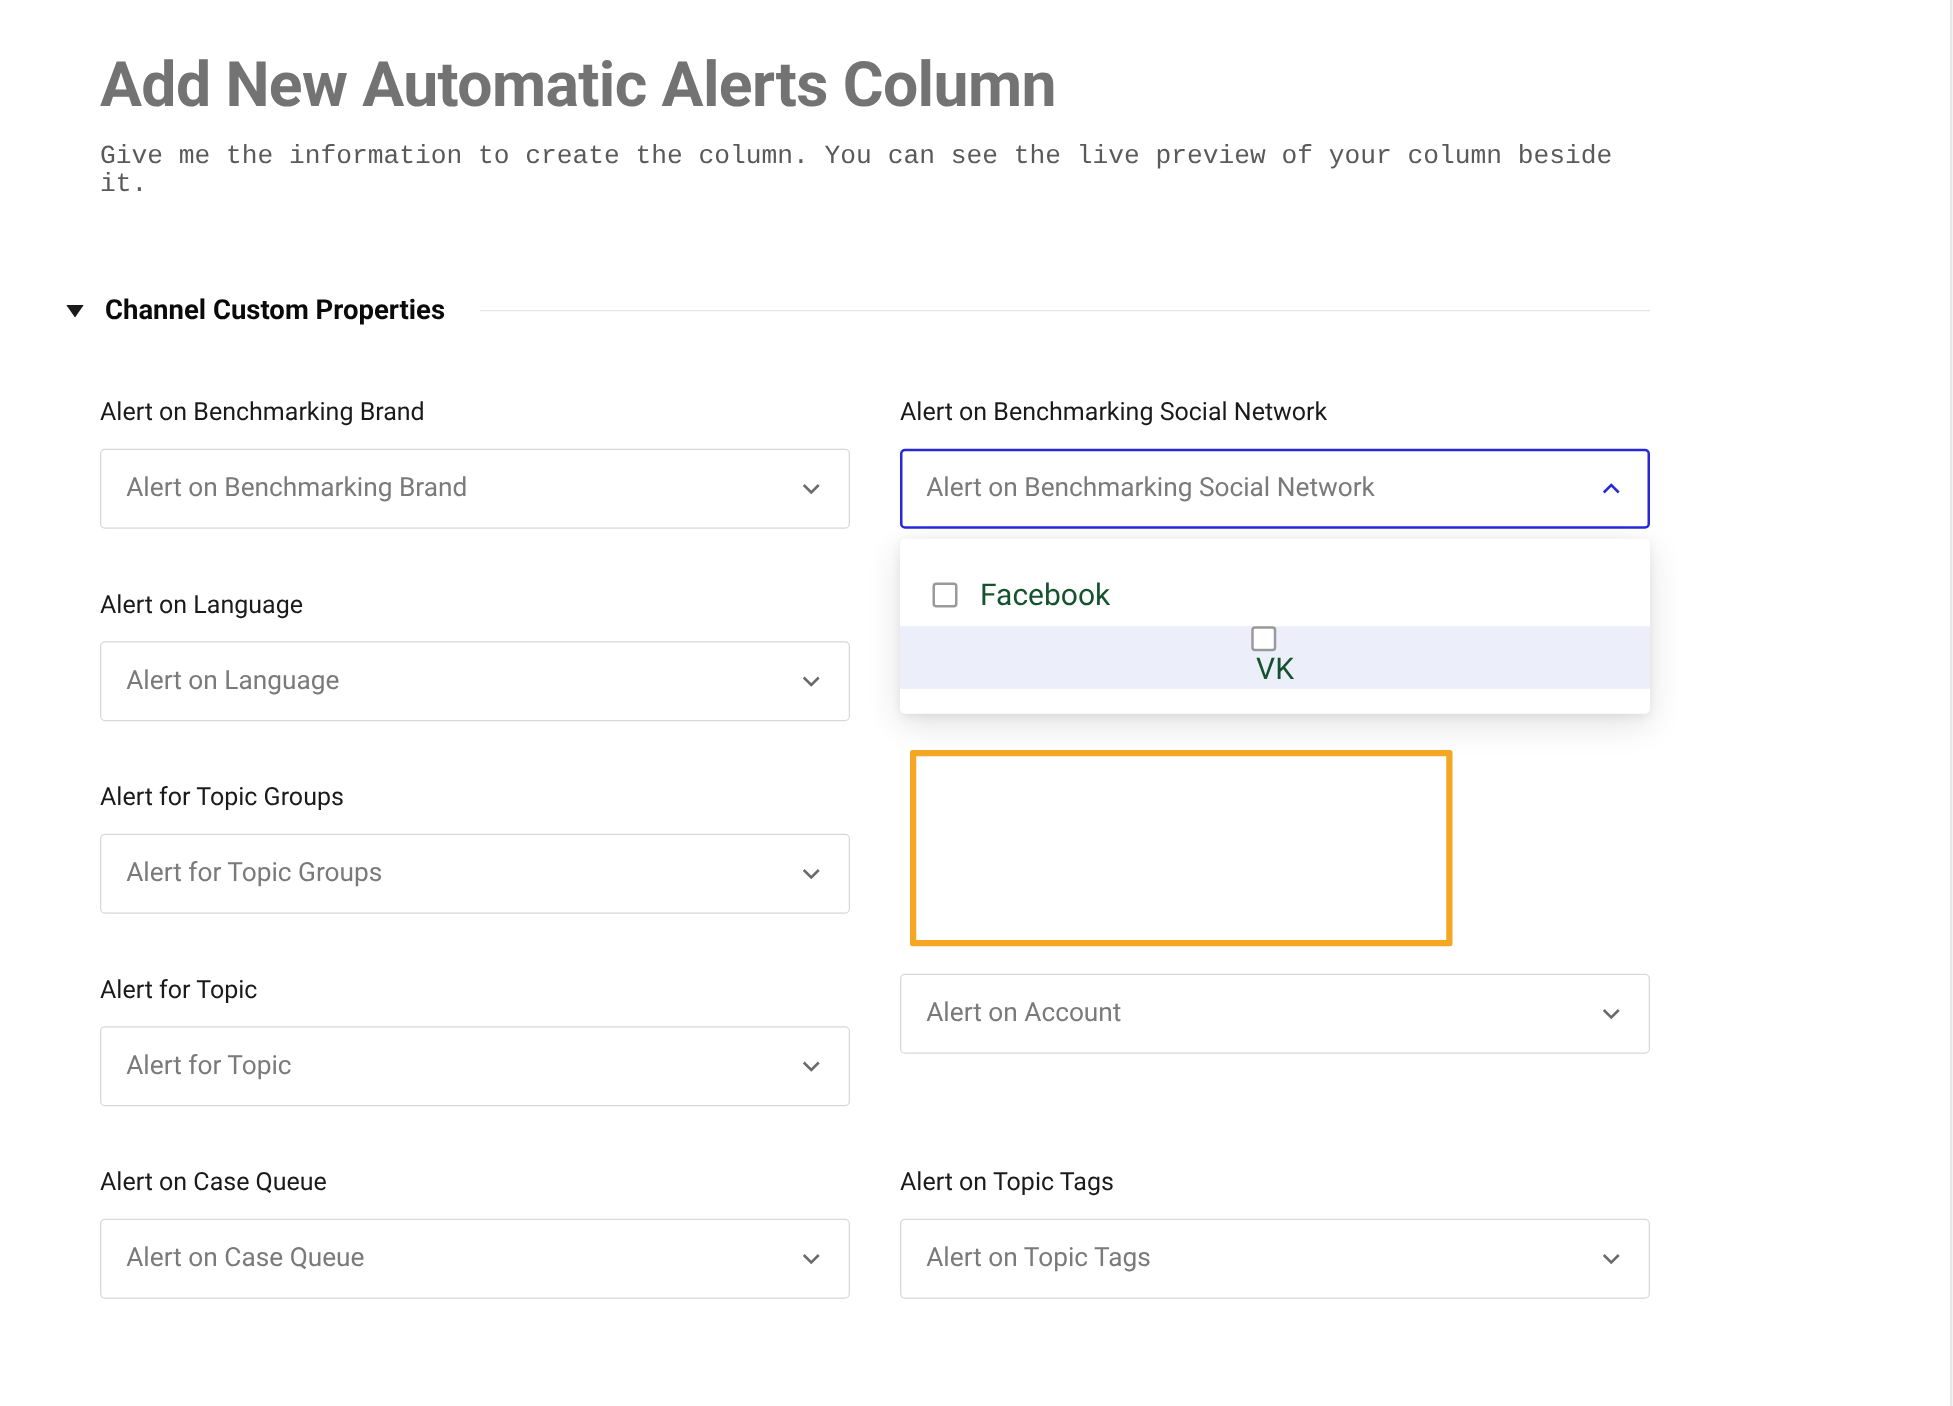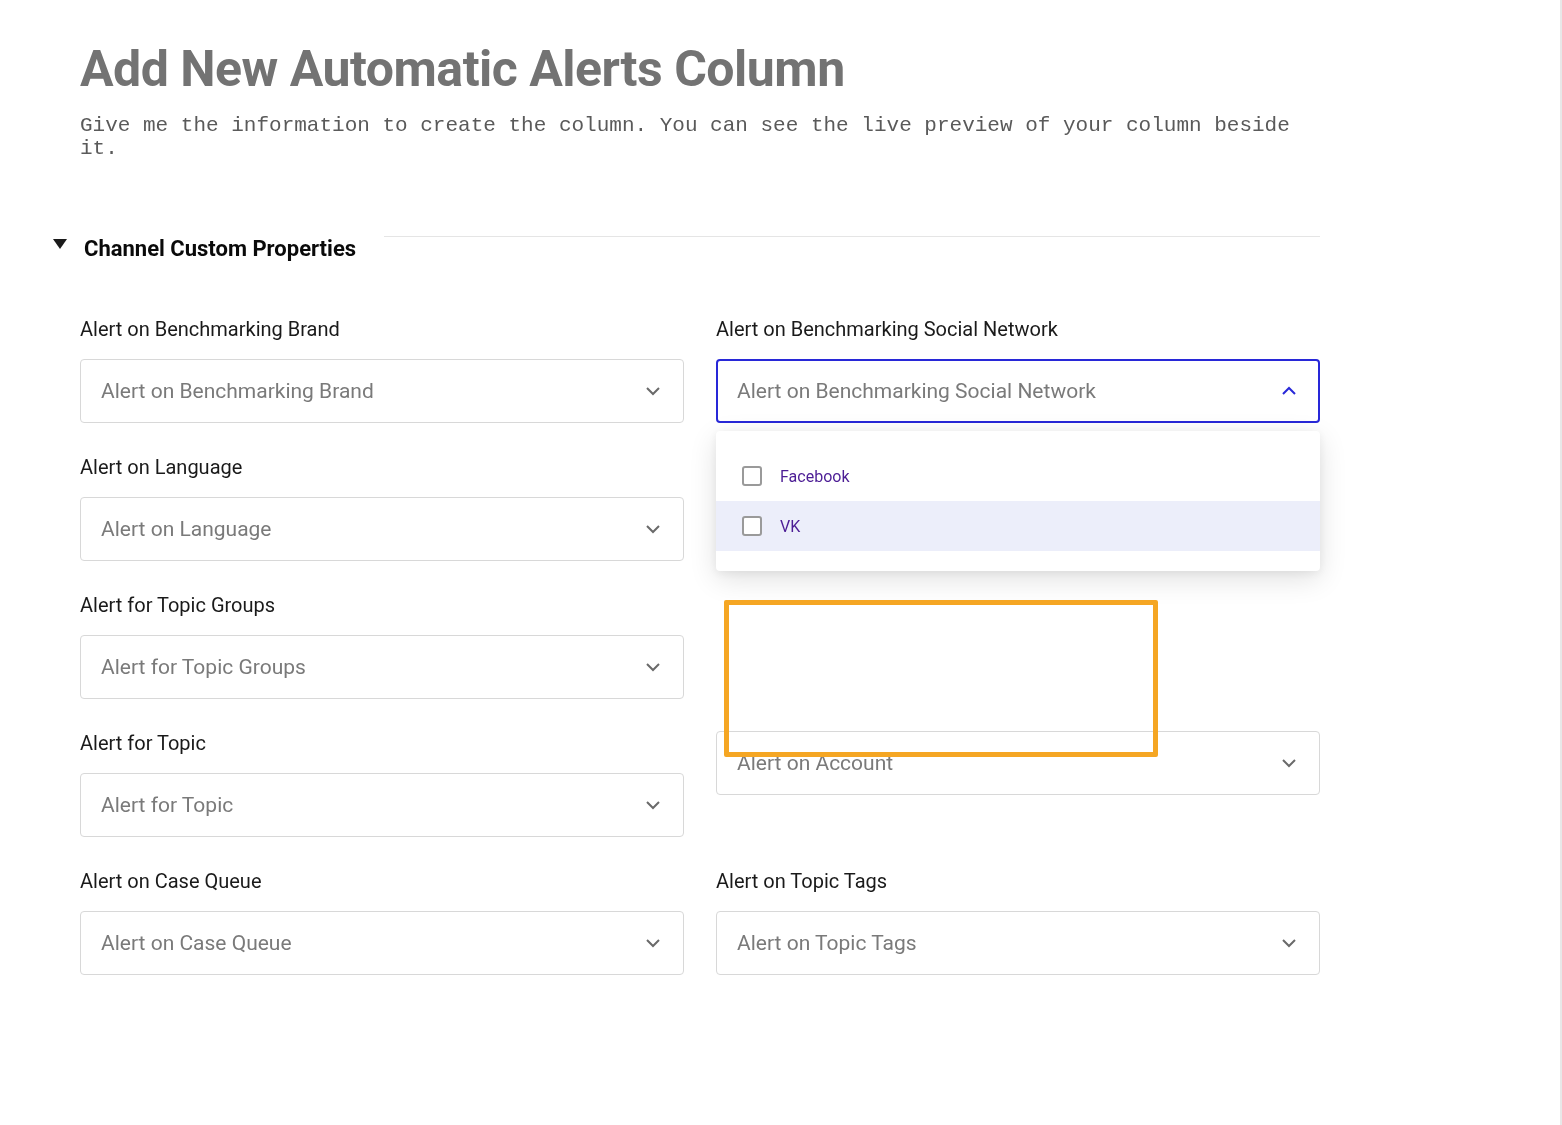--- a/index.html
+++ b/index.html
@@ -29,20 +29,21 @@
       margin-bottom: 16px;
     }
     .page-subtitle {
       font-size: 21px;
       color: #5a5a5a;
       margin-bottom: 76px;
       font-family: Liberation Mono, monospace;
     }
     .section-header {
       display: flex;
+      align-items: center;
       margin-bottom: 56px;
     }
     .section-toggle {
       display: inline-flex;
       align-items: center;
       justify-content: center;
       width: 16px;
       height: 16px;
       margin-right: 16px;
       margin-left: -28px;
@@ -61,21 +62,20 @@
       flex: 1;
       height: 1px;
       background: #e5e5e5;
       margin-left: 28px;
     }
     .form-grid {
       display: grid;
       grid-template-columns: 1fr 1fr;
       column-gap: 40px;
       row-gap: 48px;
-      gap: 32px;
     }
     .form-field {
       display: flex;
       flex-direction: column;
       position: relative;
     }
     .field-label {
       font-size: 20px;
       color: #1a1a1a;
       margin-bottom: 18px;
@@ -128,25 +128,26 @@
       box-shadow: 0 8px 28px rgba(0,0,0,0.12), 0 2px 8px rgba(0,0,0,0.06);
       z-index: 10;
       padding: 20px 0;
     }
     .dropdown-option {
       display: flex;
       align-items: center;
       height: 50px;
       padding: 0 26px;
       cursor: pointer;
-      font-size: 16px;
-      color: #4c1d95;
+      font-size: 24px;
+      color: #14532d;
     }
     .dropdown-option.hovered {
       background: #eceefa;
+      flex-direction: column;
     }
     .option-checkbox {
       width: 20px;
       height: 20px;
       border: 2px solid #9a9a9a;
       border-radius: 3px;
       margin-right: 18px;
       background: #ffffff;
     }
     .highlight-box {

